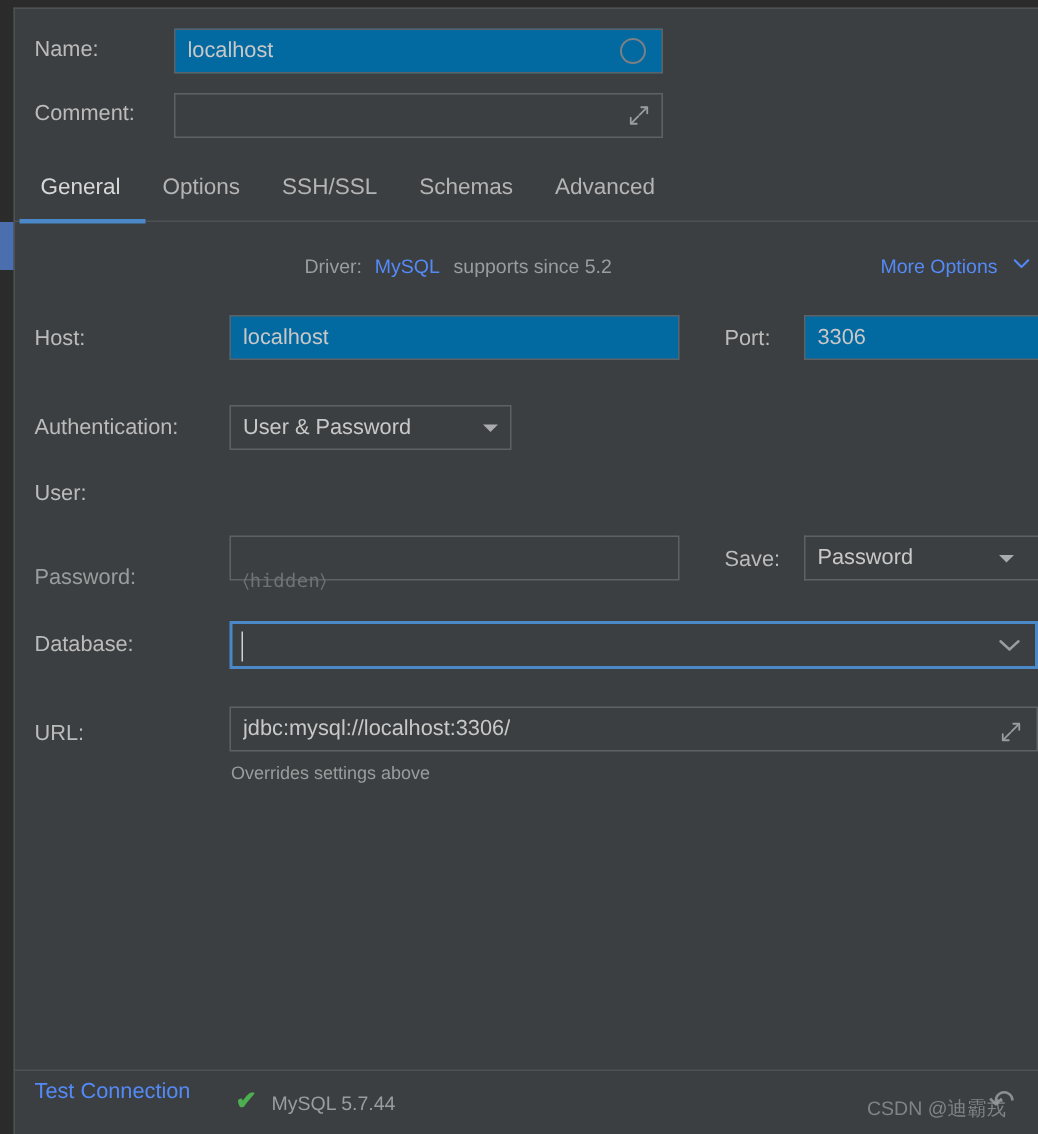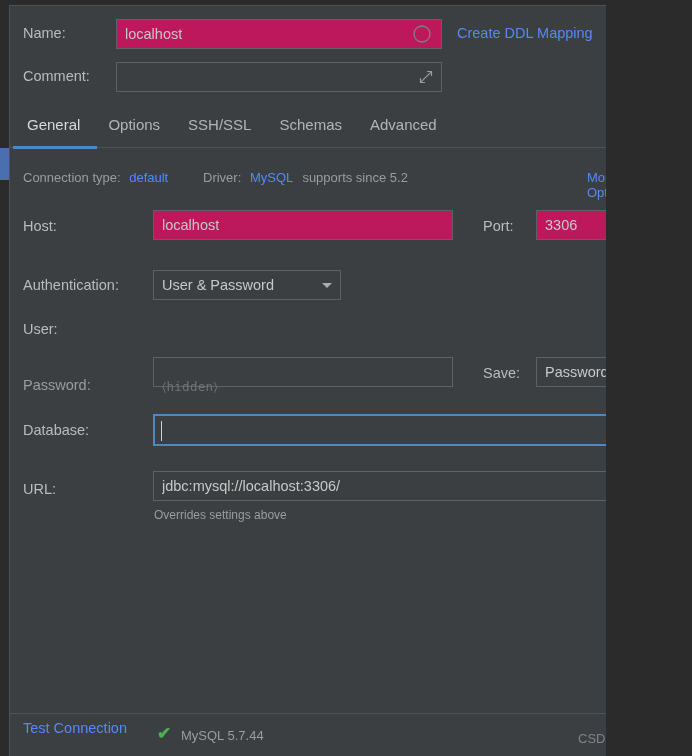--- a/index.html
+++ b/index.html
@@ -5,21 +5,21 @@
   html, body {
     margin: 0;
     padding: 0;
     background: #2b2b2b;
   }
   body {
     font-family: "Liberation Sans", sans-serif;
   }
   #root {
     position: relative;
-    width: 606px;
+    width: 692px;
     height: 756px;
     background: #3c3f41;
     overflow: hidden;
     box-sizing: border-box;
   }
   
   .frame-top {
     position: absolute;
     left: 0; top: 0; width: 692px; height: 5px;
     background: #2b2b2b;
@@ -53,21 +53,21 @@
     white-space: nowrap;
   }
   .lbl-dim {
     color: #9a9c9e;
   }
 
   
   .field {
     position: absolute;
     box-sizing: border-box;
-    background: #be185d;
+    background: #0369a1;
     border: 1px solid #5e6264;
     color: #c8c8c8;
     font-family: "Liberation Sans", sans-serif;
     font-size: 14.5px;
     padding: 0 8px;
     display: flex;
     align-items: center;
   }
   .field .val {
     white-space: nowrap;
@@ -232,21 +232,20 @@
 
   <div class="field" style="left:116px; top:19px; width:326px; height:30px;">
     <span class="val">localhost</span>
   </div>
   <div class="icon-btn" style="left:411px; top:23px; width:22px; height:22px;">
     <svg width="20" height="20" viewBox="0 0 20 20" aria-hidden="true">
       <circle cx="10" cy="10" r="8" fill="none" stroke="#7d8184" stroke-width="1.3"></circle>
     </svg>
   </div>
 
-  <div class="link" style="left:457px; top:25px;">Create DDL Mapping</div>
 
   <div class="lbl" style="left:23px; top:68px;">Comment:</div>
 
   <div class="field plain" style="left:116px; top:62px; width:326px; height:30px;">
     <span class="val"></span>
   </div>
   <div class="icon-btn" style="left:416px; top:67px; width:20px; height:20px;">
     <svg width="16" height="16" viewBox="0 0 16 16" aria-hidden="true">
       <path d="M9.5 2.5h4v4" fill="none" stroke="#9a9da0" stroke-width="1.2" stroke-linecap="round" stroke-linejoin="round"></path>
       <path d="M13.2 2.8 8.4 7.6" stroke="#9a9da0" stroke-width="1.2" stroke-linecap="round"></path>
@@ -258,24 +257,20 @@
   <div class="tabs">
     <div class="tab active">General</div>
     <div class="tab">Options</div>
     <div class="tab">SSH/SSL</div>
     <div class="tab">Schemas</div>
     <div class="tab">Advanced</div>
   </div>
   <div class="tabs-divider"></div>
   <div class="tab-underline"></div>
 
-  <div class="meta" style="left:23px; top:170px;">
-    <span>Connection type:</span>
-    <span class="accent" style="margin-left:5px;">default</span>
-  </div>
 
   <div class="meta" style="left:203px; top:170px;">
     <span>Driver:</span>
     <span class="accent" style="margin-left:5px;">MySQL</span>
     <span style="margin-left:6px;">supports since 5.2</span>
   </div>
 
   <div class="link-sm" style="position:absolute; left:587px; top:170px; cursor:pointer;">More Options</div>
   <div class="icon-btn" style="left:675px; top:170px; width:12px; height:12px;">
     <svg width="12" height="10" viewBox="0 0 12 10" aria-hidden="true">

